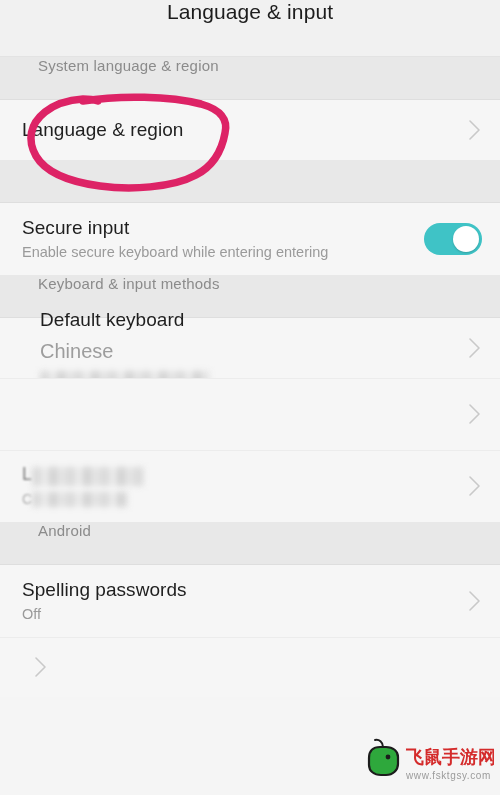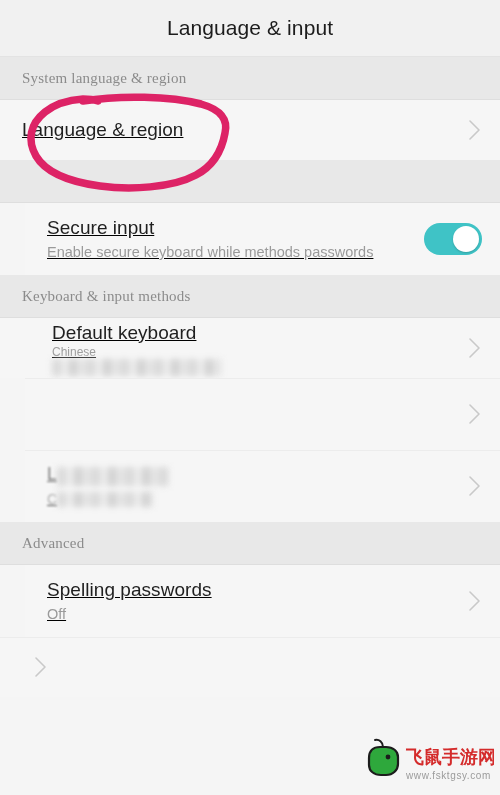--- a/index.html
+++ b/index.html
@@ -14,60 +14,58 @@
     overflow: hidden;
     position: relative;
     -webkit-font-smoothing: antialiased;
   }
 
   
   .header {
     height: 57px;
     background: #f1f1f1;
     display: flex;
-    align-items: center;
+    align-items: flex-start;
     justify-content: center;
     border-bottom: 1px solid #e3e3e3;
     box-sizing: border-box;
   }
   .header-title {
     font-size: 21px;
     color: #1c1c1c;
     letter-spacing: 0.1px;
   }
 
   
   .section-header {
     background: #e8e8e8;
     height: 43px;
     display: flex;
-    align-items: center;
-    padding-left: 22px;
+    align-items: flex-start;
+    padding-left: 38px;
     box-sizing: border-box;
     border-bottom: 1px solid #dedede;
-    font-family: Liberation Serif, serif;
   }
   .section-header-label {
     font-size: 15px;
     color: #8b8b8b;
     letter-spacing: 0.2px;
   }
 
   
   .row {
     background: #f6f6f6;
     display: flex;
     align-items: center;
     padding: 0 18px 0 22px;
     box-sizing: border-box;
     position: relative;
-    text-decoration: underline;
   }
   .row.single { height: 60px; }
-  .row.double { height: 72px; margin-left: 25px; }
+  .row.double { height: 72px; }
   .row + .row::before {
     content: "";
     position: absolute;
     left: 0; right: 0; top: 0;
     height: 1px;
     background: #ececec;
   }
   .row-text {
     flex: 1 1 auto;
     min-width: 0;
@@ -83,26 +81,26 @@
   }
   .row-sub {
     font-size: 14.5px;
     color: #9a9a9a;
     line-height: 20px;
     margin-top: 2px;
   }
   .row-inline {
     display: flex;
     align-items: baseline;
-    gap: 0;
+    gap: 8px;
   }
   .row-value {
-    font-size: 12px;
+    font-size: 20px;
     color: #9d9d9d;
-    margin-left: 30px;
+    margin-left: 18px;
     white-space: nowrap;
   }
 
   
   .chevron {
     flex: 0 0 auto;
     width: 14px;
     height: 22px;
     margin-left: 12px;
     opacity: .85;
@@ -204,21 +202,21 @@
   </span>
 </div>
 
 <div class="section-header">
   <span class="section-header-label"></span>
 </div>
 
 <div class="row double">
   <div class="row-text">
     <span class="row-title">Secure input</span>
-    <span class="row-sub">Enable secure keyboard while methods passwords</span>
+    <span class="row-sub">Enable secure keyboard while entering entering</span>
   </div>
   <div class="toggle">
     <div class="knob"></div>
   </div>
 </div>
 
 <div class="section-header">
   <span class="section-header-label">Keyboard &amp; input methods</span>
 </div>
 
@@ -255,21 +253,21 @@
     </span>
   </div>
   <span class="chevron">
     <svg width="14" height="22" viewBox="0 0 14 22">
         <path d="M2 2 L11 11 L2 20" fill="none" stroke="#c2c2c2" stroke-width="1.6" stroke-linecap="round" stroke-linejoin="round"></path>
       </svg>
   </span>
 </div>
 
 <div class="section-header">
-  <span class="section-header-label">Advanced</span>
+  <span class="section-header-label">Android</span>
 </div>
 
 <div class="row double">
   <div class="row-text">
     <span class="row-title">Spelling passwords</span>
     <span class="row-sub">Off</span>
   </div>
   <span class="chevron">
     <svg width="14" height="22" viewBox="0 0 14 22">
         <path d="M2 2 L11 11 L2 20" fill="none" stroke="#c2c2c2" stroke-width="1.6" stroke-linecap="round" stroke-linejoin="round"></path>

